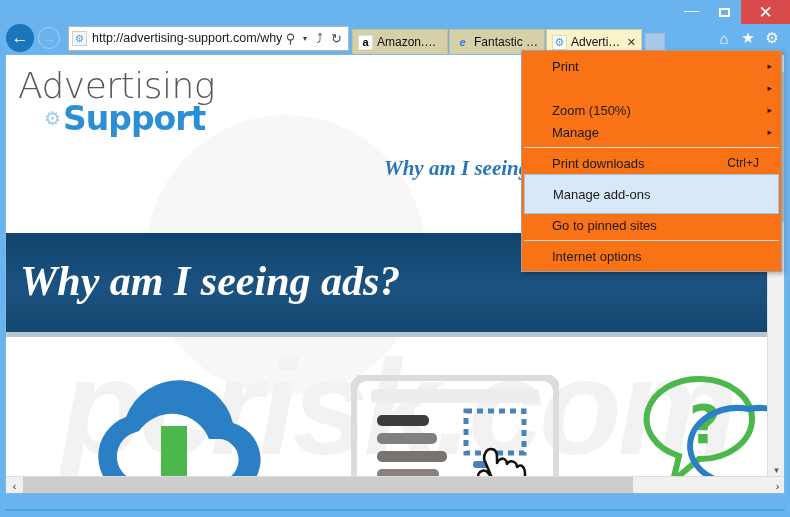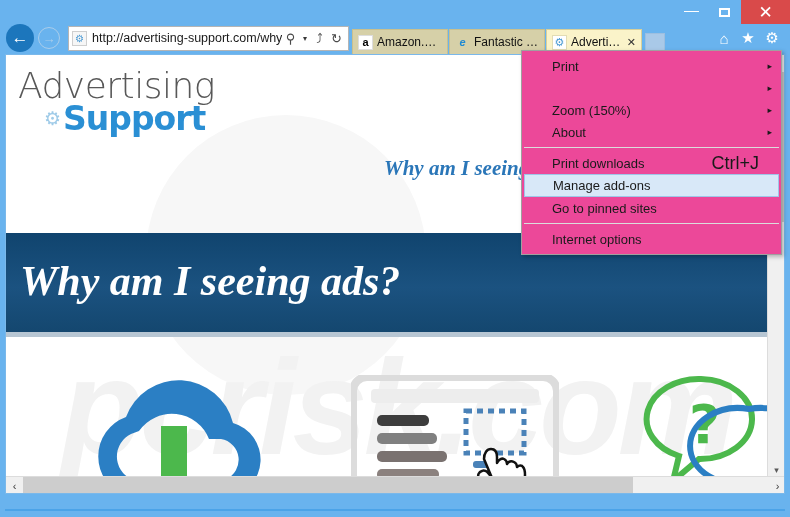--- a/index.html
+++ b/index.html
@@ -176,39 +176,39 @@
   #h-thumb{ position:absolute; left:17px; top:0; width:610px; height:17px; background:#cdcdcd;}
 
   
   #bottom-strip{
     position:absolute; left:5px; bottom:6px; width:780px; height:2px; background:#4ba3e8;
   }
 
   
   #tools-menu{
     position:absolute; left:521px; top:50px; width:261px;
-    background:#ec4899; border:1px solid #a0a0a0;
+    background:#f97316; border:1px solid #a0a0a0;
     box-shadow:2px 2px 4px rgba(0,0,0,0.25);
     padding:4px 0 4px 0;
     z-index:50;
   }
   .menu-item{
     height:22px; display:flex; align-items:center;
     padding:0 8px 0 30px; font-size:13px; color:#1a1a1a;
     position:relative;
   }
   .menu-item .mi-label{ flex:1 1 auto; white-space:nowrap;}
-  .menu-item .mi-accel{ color:#1a1a1a; font-size:18px; margin-right:14px;}
+  .menu-item .mi-accel{ color:#1a1a1a; font-size:12px; margin-right:14px;}
   .menu-item .mi-arrow{
     position:absolute; right:9px; top:50%; transform:translateY(-50%);
     font-size:9px; color:#1a1a1a;
   }
   .menu-item.highlight{
     background:#d8e8f8; border:1px solid #9fc5e8; margin:0 2px;
-    padding-left:28px; height:23px;
+    padding-left:28px; height:40px;
   }
   .menu-sep{ height:1px; background:#dcdcdc; margin:4px 2px 4px 2px;}
 </style>
 </head>
 <body>
 
 <div id="browser-window">
 
   <div id="caption-bar">
     <div id="window-controls">
@@ -331,21 +331,21 @@
         <span class="mi-arrow">▸</span>
       </div>
       <div class="menu-item">
         <span class="mi-arrow">▸</span>
       </div>
       <div class="menu-item">
         <span class="mi-label">Zoom (150%)</span>
         <span class="mi-arrow">▸</span>
       </div>
       <div class="menu-item">
-        <span class="mi-label">About</span>
+        <span class="mi-label">Manage</span>
         <span class="mi-arrow">▸</span>
       </div>
       <div class="menu-sep"></div>
       <div class="menu-item">
         <span class="mi-label">Print downloads</span>
         <span class="mi-accel">Ctrl+J</span>
       </div>
       <div class="menu-item highlight">
         <span class="mi-label">Manage add-ons</span>
       </div>

